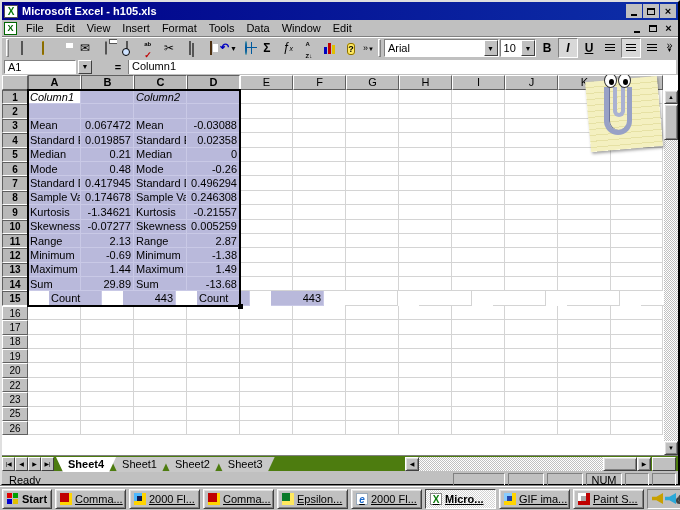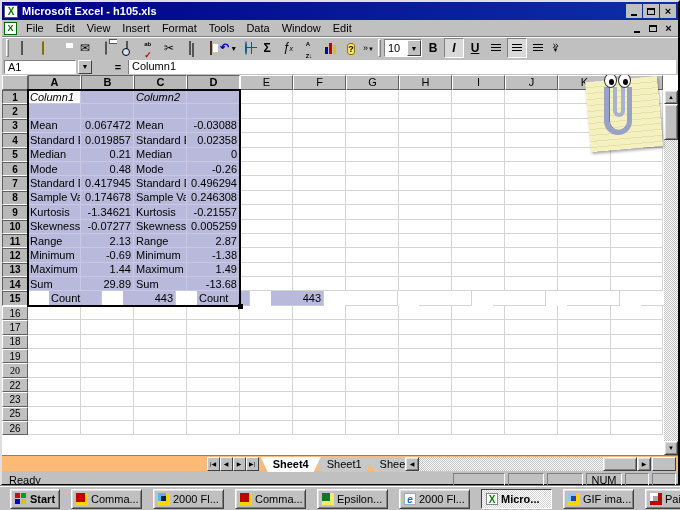--- a/index.html
+++ b/index.html
@@ -98,21 +98,21 @@
   .assistant{position:absolute;top:0;right:16px;width:80px;height:80px;z-index:6;}
   .notepaper{position:absolute;left:6px;top:4px;width:72px;height:70px;background:repeating-linear-gradient(#f4f0c0 0 5px,#e6e1a4 5px 6px);transform:rotate(-5deg);box-shadow:1px 2px 3px rgba(0,0,0,.35);}
   .clip-wire-outer{position:absolute;left:22px;top:12px;width:28px;height:48px;border:5px solid #98a1c6;border-top:none;border-radius:0 0 14px 14px;box-shadow:inset 1px 0 0 #6b749c;}
   .clip-wire-inner{position:absolute;left:31px;top:12px;width:12px;height:30px;border:4px solid #aab2d2;border-top:none;border-radius:0 0 8px 8px;}
   .clip-eye{position:absolute;top:-2px;width:13px;height:15px;background:#fff;border:1px solid #333;border-radius:50%;}
   .clip-eye.left{left:22px;}
   .clip-eye.right{left:36px;}
   .clip-pupil{position:absolute;left:4px;top:5px;width:5px;height:6px;background:#000;border-radius:50%;}
 
   
-  .tabrow{height:16px;display:flex;align-items:stretch;position:relative;background:#fdba74;border-top:1px solid #808080;justify-content:center;}
+  .tabrow{height:16px;display:flex;align-items:stretch;position:relative;background:#4d7c0f;border-top:1px solid #808080;}
   .tabnav{width:13px;height:14px;margin-top:1px;background:#c0c0c0;border:1px solid;border-color:#fff #404040 #404040 #fff;font-size:6px;text-align:center;line-height:12px;flex:0 0 auto;}
   .tabs{display:flex;margin-left:2px;}
   .sheet-tab{height:15px;margin-top:1px;padding:1px 12px 0;clip-path:polygon(0 0,100% 0,calc(100% - 7px) 100%,7px 100%);background:#c8c8c8;filter:drop-shadow(1px 0 0 #707070);font-size:11px;margin-right:-6px;}
   .sheet-tab.active{background:#fff;font-weight:bold;z-index:2;}
   .hscroll{position:absolute;left:403px;top:1px;width:246px;height:14px;display:flex;background:repeating-conic-gradient(#fff 0% 25%,#c0c0c0 0% 50%) 0 0/2px 2px;}
   .htrack{flex:1;position:relative;}
   .hthumb{position:absolute;right:0;top:0;width:34px;height:14px;background:#c0c0c0;border:1px solid;border-color:#fff #404040 #404040 #fff;box-shadow:inset 1px 1px 0 #dfdfdf,inset -1px -1px 0 #808080;}
   .tab-split{position:absolute;right:2px;top:1px;width:24px;height:14px;background:#c0c0c0;border:1px solid;border-color:#fff #404040 #404040 #fff;}
 
   
@@ -120,23 +120,23 @@
   .spanel{height:14px;border:1px solid;border-color:#808080 #fff #fff #808080;padding:0 4px;line-height:12px;overflow:hidden;white-space:nowrap;}
   .sp-ready{flex:1;border-color:transparent;}
   .sp-a{width:52px;}
   .sp-sum{width:118px;}
   .sp-b{width:36px;}
   .sp-num{width:36px;text-align:center;}
   .sp-c{width:24px;}
 
   
   .taskbar{position:absolute;left:0;top:486px;width:680px;height:24px;background:#c0c0c0;border-top:1px solid #fff;box-shadow:0 -1px 0 #808080;display:flex;align-items:center;gap:3px;padding:2px 2px;}
-  .task-btn{height:20px;background:#c0c0c0;border:1px solid;border-color:#fff #404040 #404040 #fff;box-shadow:inset 1px 1px 0 #dfdfdf,inset -1px -1px 0 #808080;display:flex;align-items:center;gap:3px;padding:0 4px;overflow:hidden;white-space:nowrap;flex:0 0 auto;margin-left:8px;}
+  .task-btn{height:20px;background:#c0c0c0;border:1px solid;border-color:#fff #404040 #404040 #fff;box-shadow:inset 1px 1px 0 #dfdfdf,inset -1px -1px 0 #808080;display:flex;align-items:center;gap:3px;padding:0 4px;overflow:hidden;white-space:nowrap;flex:0 0 auto;}
   .start-btn{font-weight:bold;width:50px;}
-  .app-btn{width:71px;}
+  .app-btn{width:71px;text-decoration:underline;}
   .app-btn.active{border-color:#404040 #fff #fff #404040;box-shadow:none;background:repeating-conic-gradient(#fff 0% 25%,#d4d4d4 0% 50%) 0 0/2px 2px;font-weight:bold;}
   .win-logo{width:12px;height:11px;display:grid;grid-template-columns:5px 5px;grid-template-rows:5px 5px;gap:1px;flex:0 0 auto;}
   .win-logo i{display:block;}
   .wl-r{background:#e00000;}.wl-g{background:#00a000;}.wl-b{background:#0000d0;}.wl-y{background:#e0c000;}
   .app-ic{width:12px;height:12px;flex:0 0 auto;font-size:10px;font-weight:bold;line-height:12px;text-align:center;}
   .ic-red-game{background:#c00000;box-shadow:inset -3px -3px 0 #ffd400;}
   .ic-fireworks{background:#101a50;box-shadow:inset -4px -4px 0 #ffd400,inset 3px 3px 0 #4db8ff;}
   .ic-epsilon{background:#0a7a2a;box-shadow:inset -4px -4px 0 #ffe95e;}
   .ic-ie{color:#1b6acb;font-style:italic;background:#fff;border:1px solid #9ab;}
   .ic-excel{color:#0a7a0a;background:#fff;border:1px solid #888;}
@@ -250,20 +250,24 @@
           </span>
         </div>
         <div class="tbtn">
           <span><span class="helpbub">?</span></span>
         </div>
         <div class="tbtn narrow">
           <span><span style="font-size:9px;">»</span><span style="font-size:6px;">▼</span></span>
         </div>
       </div>
     <div class="tb-grip"></div>
+    <div class="combo font-combo">
+      <span class="val">Arial</span>
+      <span class="cbtn">▼</span>
+    </div>
     <div class="combo size-combo">
       <span class="val">10</span>
       <span class="cbtn">▼</span>
     </div>
     <div class="tbtn">
         <span class="fmt-label">B</span>
       </div>
     <div class="tbtn pressed">
         <span class="fmt-label" style="font-style:italic;">I</span>
       </div>
@@ -587,21 +591,21 @@
           <div class="cell"></div>
           <div class="cell"></div>
           <div class="cell"></div>
           <div class="cell"></div>
           <div class="cell"></div>
           <div class="cell"></div>
           <div class="cell"></div>
           <div class="cell"></div>
           <div class="cell" style="width: 52px;"></div>
         </div>
-        <div class="grow" style="height: 14.4px; font-family: Liberation Serif, serif;">
+        <div class="grow" style="height: 14.4px;">
           <div class="row-hdr">20</div>
           <div class="cell"></div>
           <div class="cell"></div>
           <div class="cell"></div>
           <div class="cell"></div>
           <div class="cell"></div>
           <div class="cell"></div>
           <div class="cell"></div>
           <div class="cell"></div>
           <div class="cell"></div>

